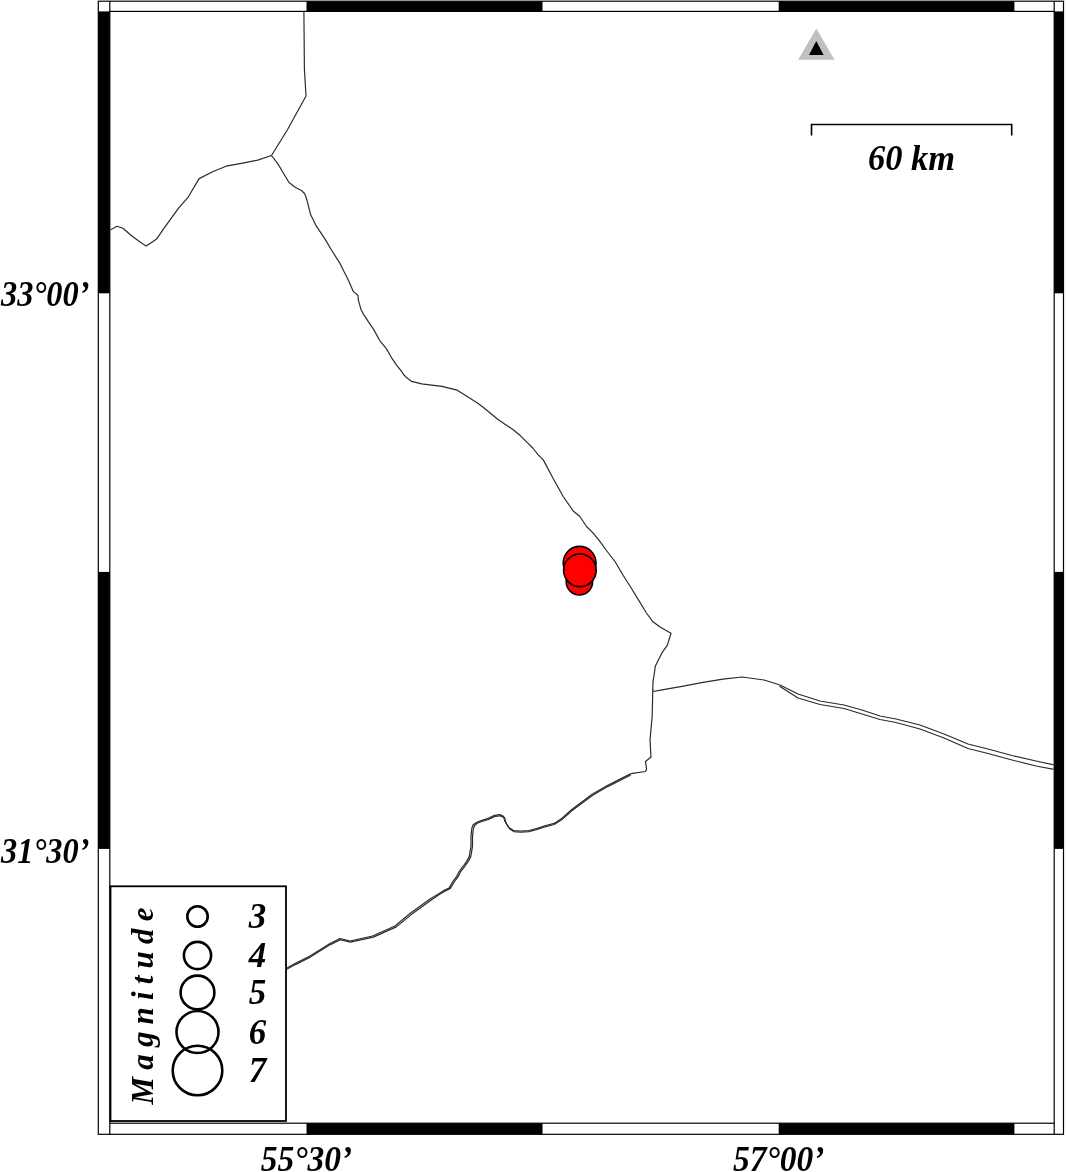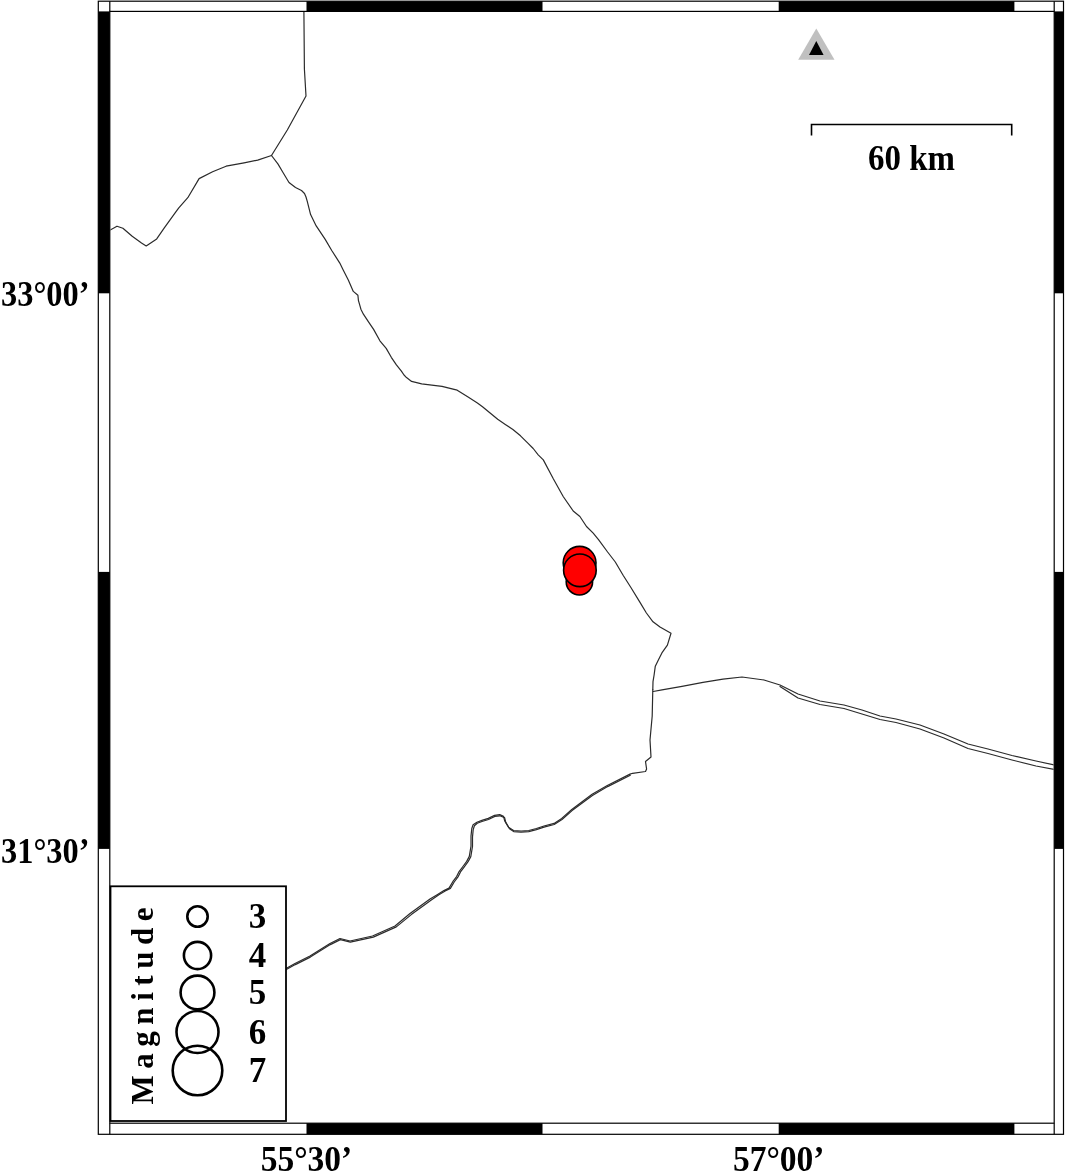--- a/index.html
+++ b/index.html
@@ -1,16 +1,16 @@
 <!DOCTYPE html>
 <html><head>
 <meta charset="utf-8">
 <style>
   html,body{margin:0;padding:0;background:#ffffff;}
-  .wrap{width:1066px;height:1172px;position:relative;background:#fff;}
+  .wrap{width:1066px;height:1172px;position:relative;background:#fff;font-style:italic;}
   svg{position:absolute;left:0;top:0;}
   text{font-family:"Liberation Serif", serif;font-weight:bold;fill:#000;}
 </style>
 </head>
 <body>
 
 <div class="wrap">
 <svg width="1066" height="1172" viewBox="0 0 1066 1172">
 
   <rect x="0" y="0" width="1066" height="1172" fill="#ffffff"></rect>

